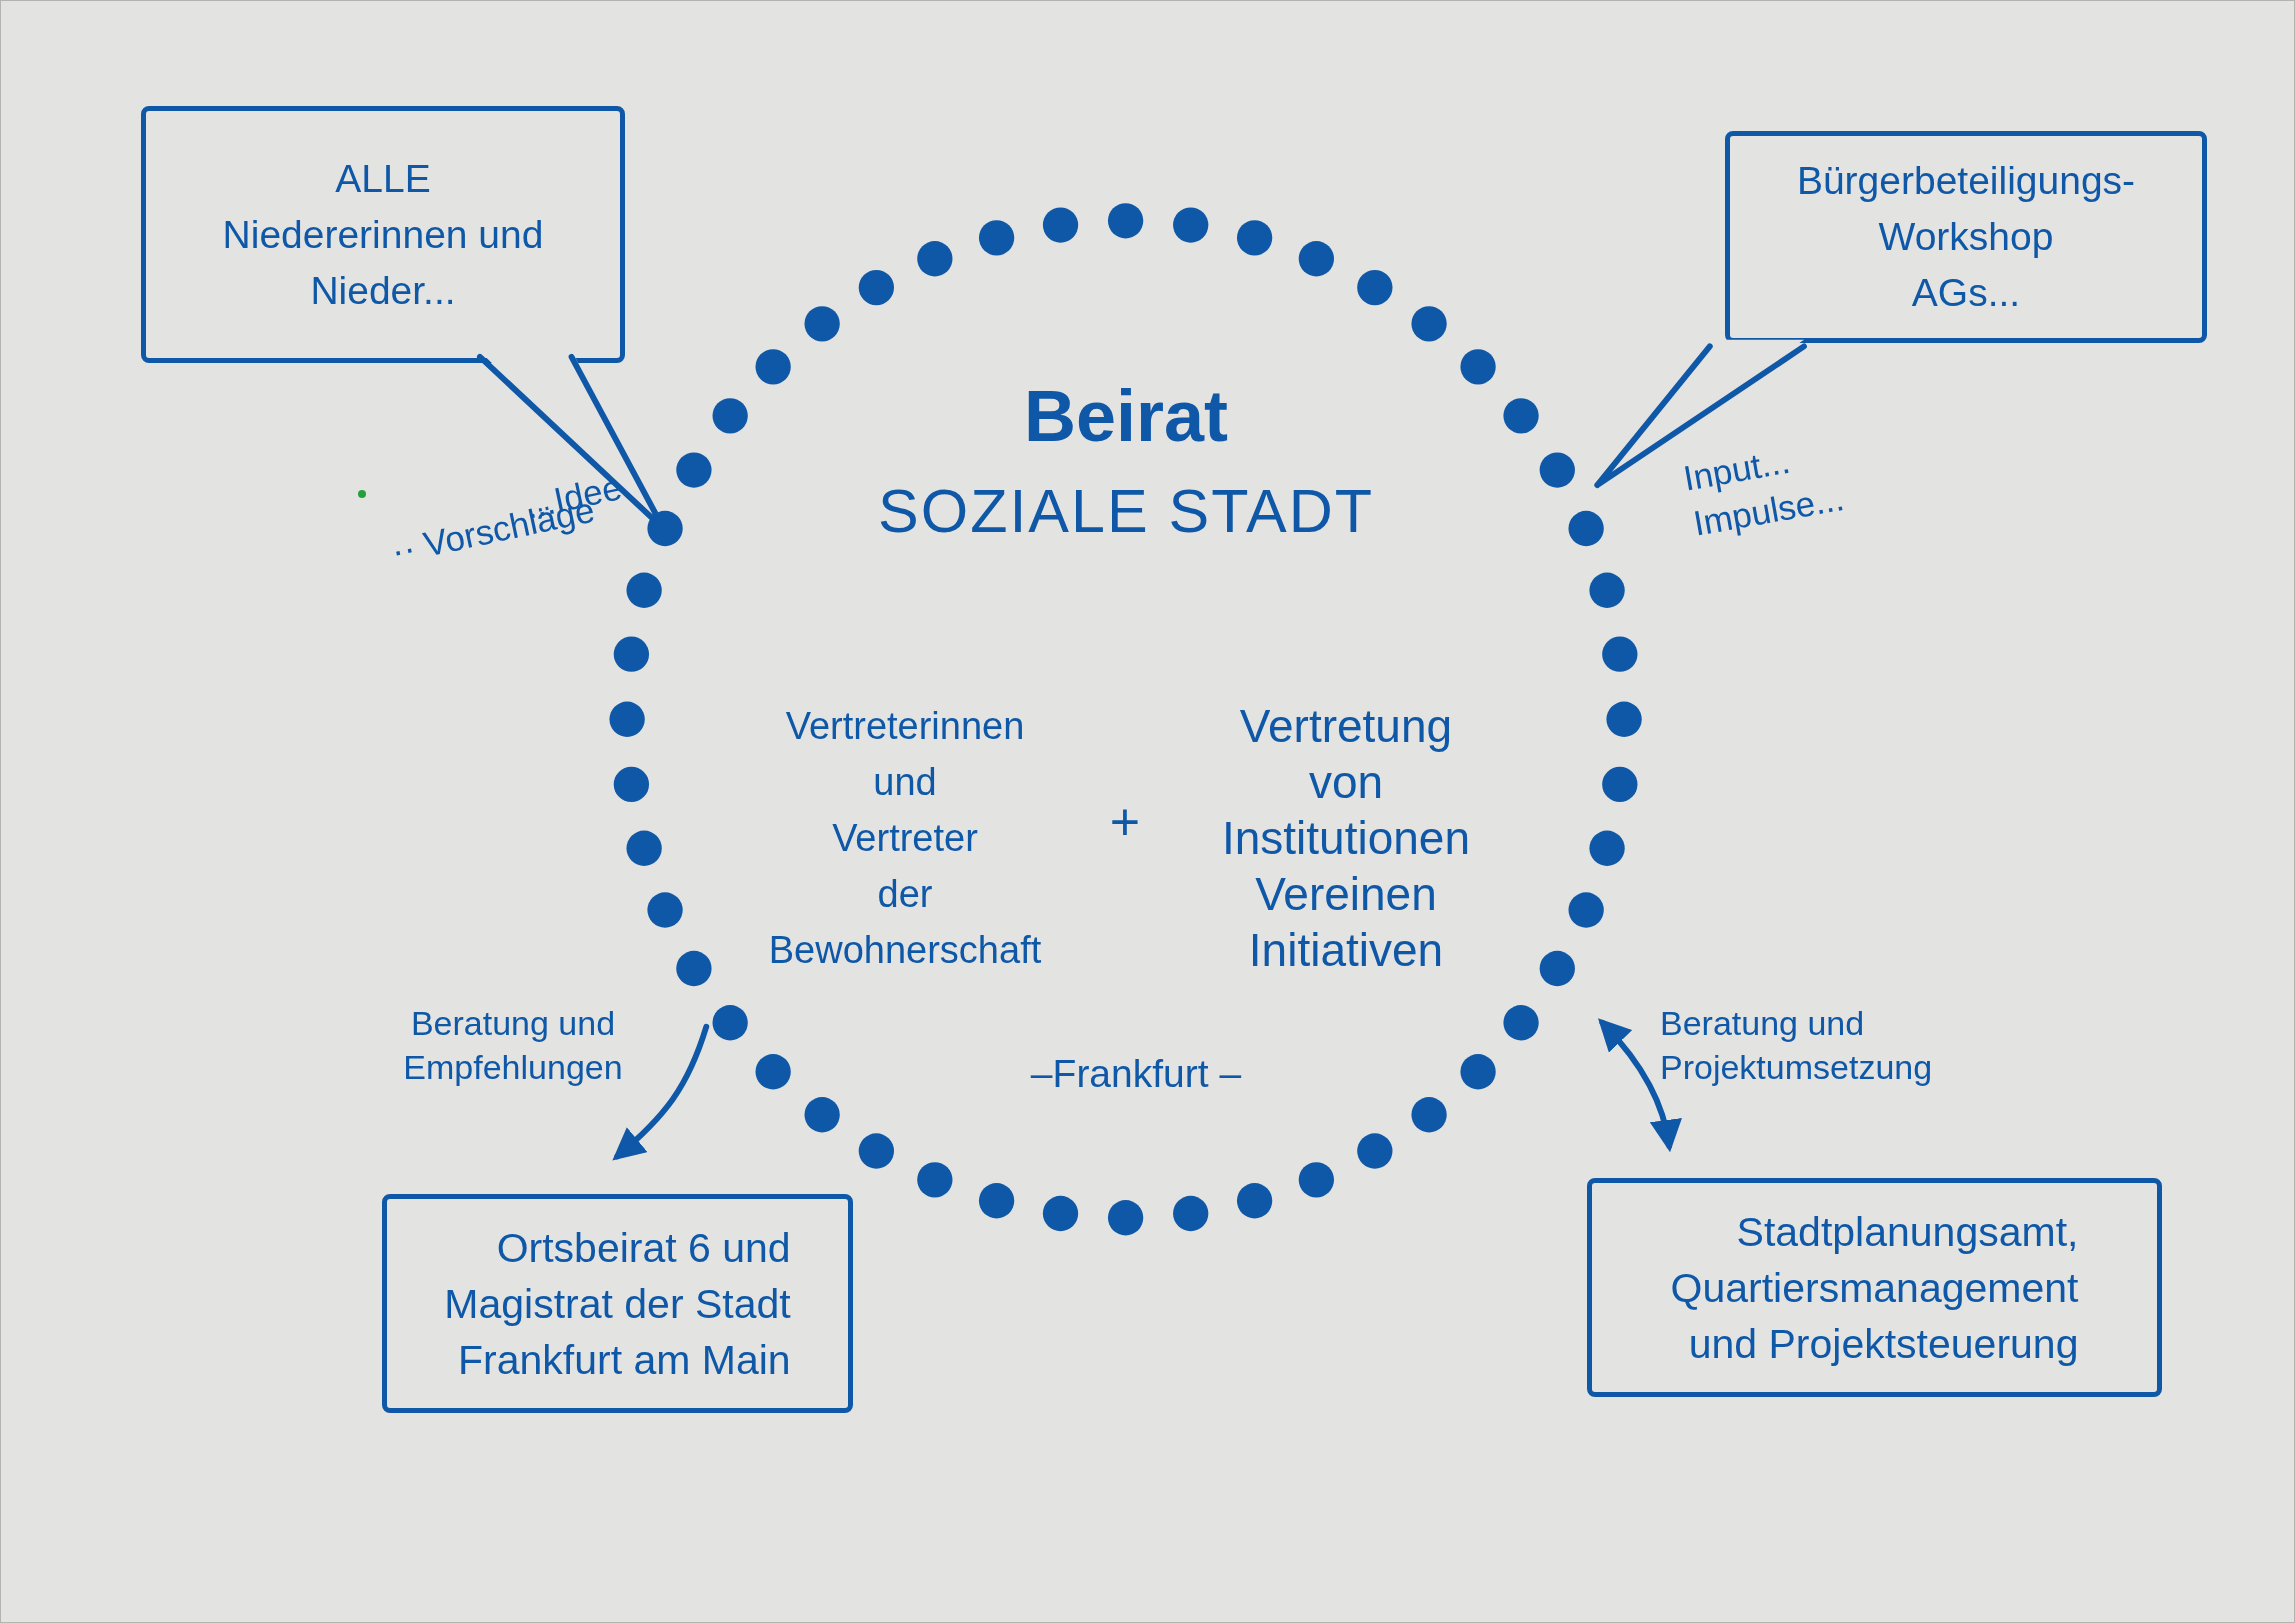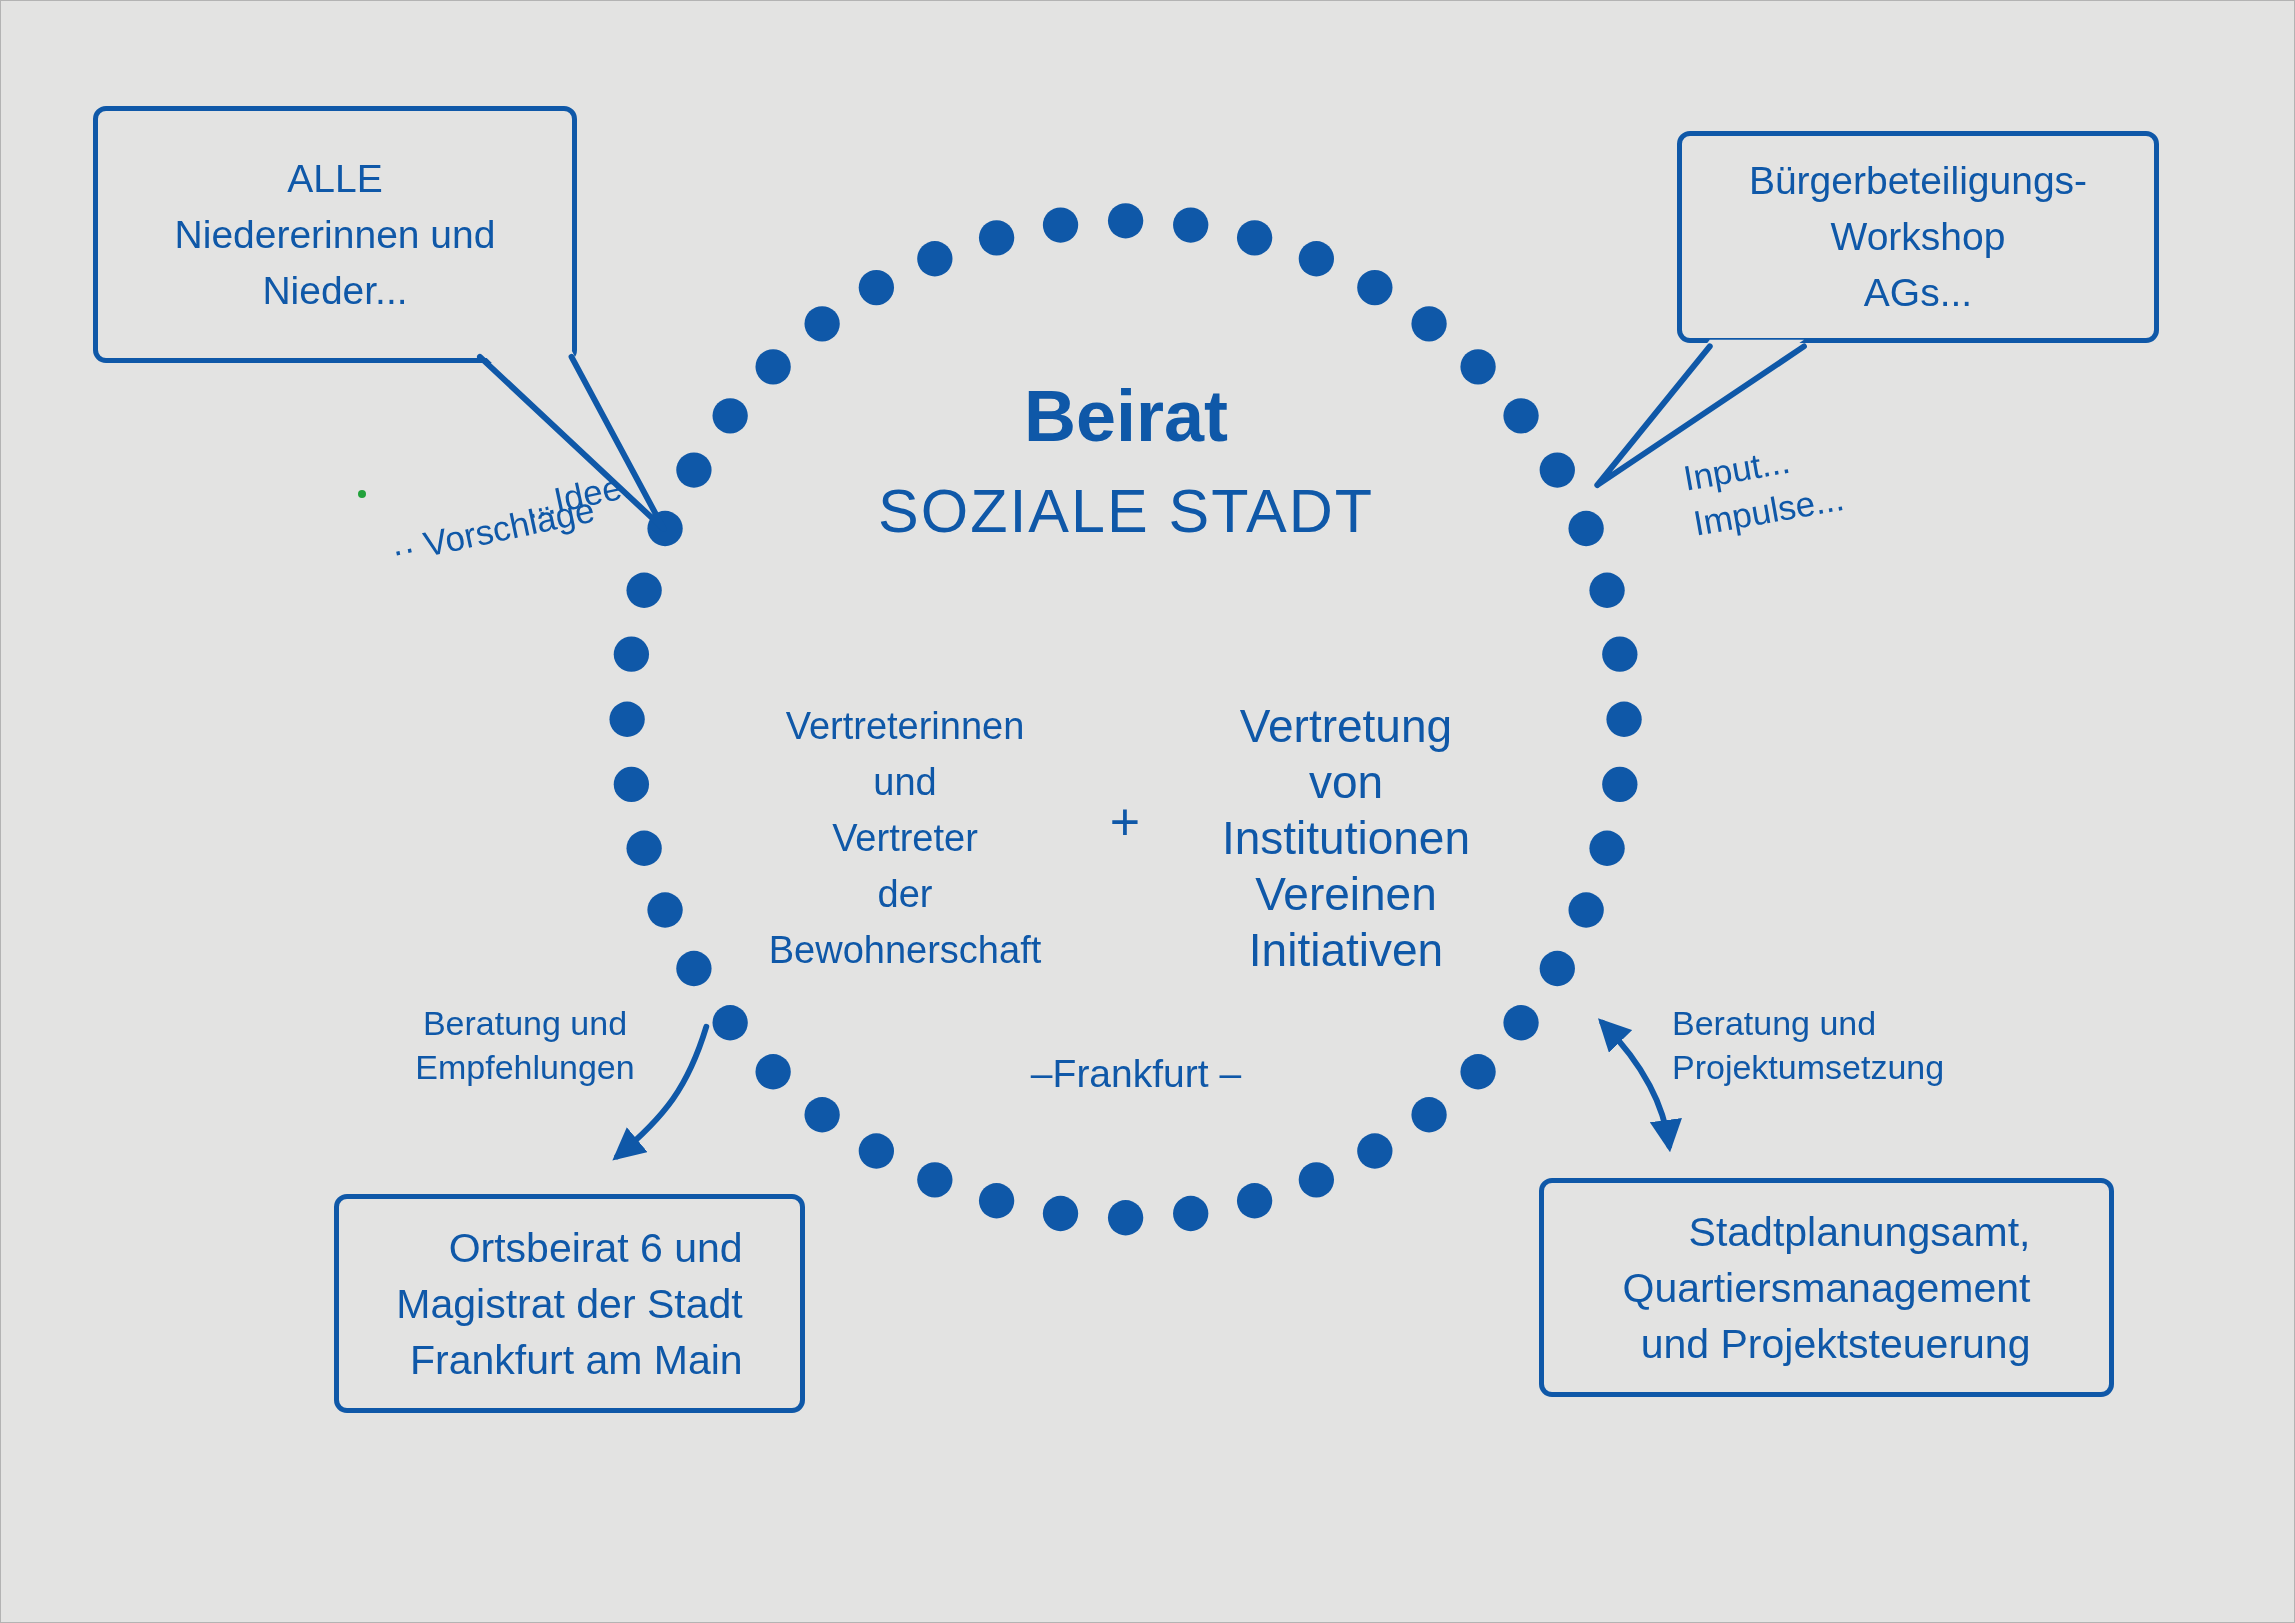--- a/index.html
+++ b/index.html
@@ -13,31 +13,32 @@
     border:1.3px solid #b3b3b3;
     color:var(--blue);
   }
   .abs { position:absolute; }
   .center { transform:translateX(-50%); text-align:center; }
   .pre { white-space:pre-line;margin-top:22px; }
   #overlay { position:absolute; left:0; top:0; z-index:3; }
   .bubble {
     position:absolute; z-index:2;
     border:5.9px solid var(--blue);
-    border-radius:13px;
+    border-radius:8px;
     background:var(--bg);
     display:flex; align-items:center; justify-content:center;
     text-align:center;
+    margin-left:48px;
   }
   .bubble-text { font-size:39px; line-height:56px; white-space:pre-line; }
   .box-text { font-size:41px; line-height:56px; white-space:pre-line;text-align:right; }
   .stroke-blue { stroke:var(--blue); stroke-width:9; stroke-linecap:round; fill:none; }
   .fill-bg { fill:var(--bg); }
   .fill-blue { fill:var(--blue); }
-  .note { font-size:34px; line-height:44px; white-space:pre-line;margin-left:12px; }
+  .note { font-size:34px; line-height:44px; white-space:pre-line; }
   .rot-note { font-size:35px; }
   .green-mark { width:7.9px; height:7.9px; border-radius:50%; background:#23a23c; }
 </style>
 </head>
 <body>
 
 <div id="canvas" style="--blue: #0f58a8; --bg: #e3e3e2;">
 
   <div class="bubble" style="left:92px;top:105px;width:484px;height:257px">
     <div class="bubble-text">ALLE

